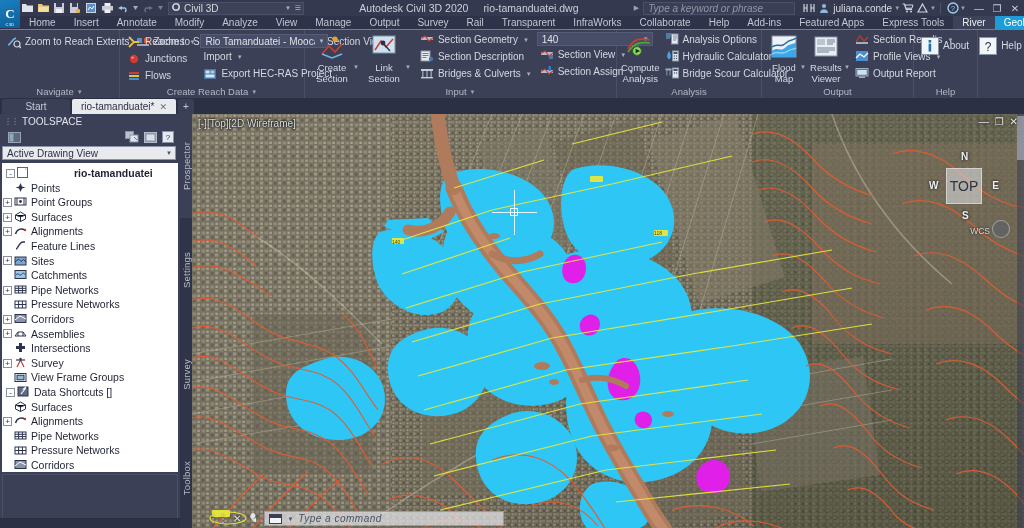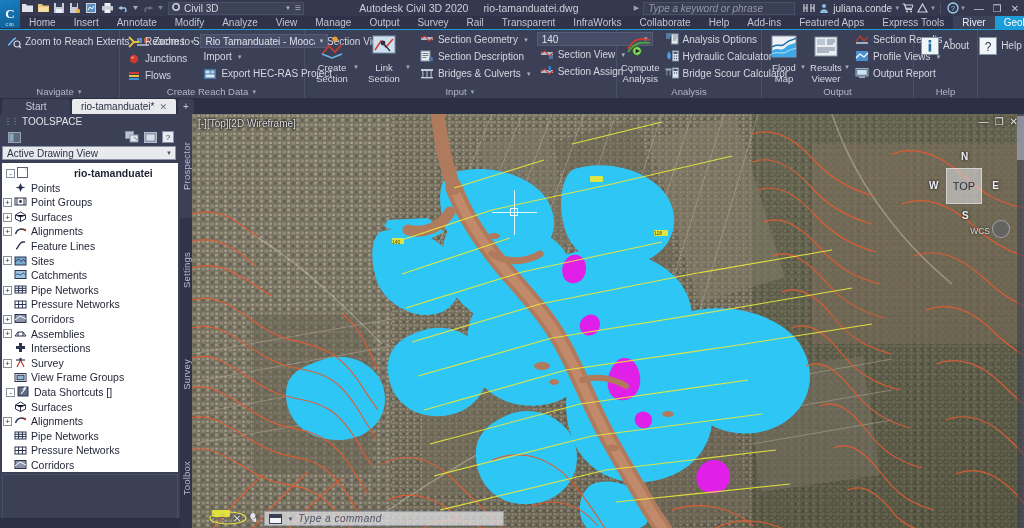--- a/index.html
+++ b/index.html
@@ -98,21 +98,21 @@
 
   
   .canvas { flex:1; position:relative; overflow:hidden; background:#6e6a5c; }
   .vplabel { position:absolute; left:6px; top:4px; font-size:10px; color:#d8dbe2; text-shadow:0 0 3px #000,0 0 2px #000; z-index:20; white-space:nowrap; }
   .crosshair { position:absolute; z-index:22; }
   .crosshair .hl { position:absolute; left:-22px; top:0; width:45px; height:1px; background:rgba(255,255,255,.85); }
   .crosshair .vl { position:absolute; left:0; top:-22px; width:1px; height:45px; background:rgba(255,255,255,.85); }
   .crosshair .bx { position:absolute; left:-4px; top:-4px; width:8px; height:8px; border:1px solid rgba(255,255,255,.9); }
 
   .viewcube { position:absolute; right:24px; top:36px; width:72px; height:72px; z-index:21; }
-  .viewcube .face { position:absolute; left:18px; top:18px; width:36px; height:36px; background:rgba(225,228,234,.55); border:1px solid rgba(255,255,255,.45); display:flex; align-items:center; justify-content:center; font-size:11px; color:#2f3342; }
+  .viewcube .face { position:absolute; left:18px; top:18px; width:36px; height:36px; background:rgba(225,228,234,.55); border:1px solid rgba(255,255,255,.45); display:flex; align-items:center; justify-content:center; font-size:14px; color:#2f3342; }
   .viewcube .d { position:absolute; font-size:10px; color:#ebeef3; text-shadow:0 0 3px #000; font-weight:bold; }
   .vc-n { left:33px; top:1px; } .vc-s { left:34px; bottom:1px; } .vc-e { right:1px; top:30px; } .vc-w { left:1px; top:30px; }
   .wcs { position:absolute; right:34px; top:112px; font-size:8.5px; color:#d8dbe2; text-shadow:0 0 3px #000; z-index:21; }
   .navwheel { position:absolute; right:14px; top:106px; width:18px; height:18px; border-radius:50%; background:rgba(90,95,110,.55); border:1px solid rgba(220,224,232,.5); z-index:21; }
 
   .wintools { position:absolute; right:6px; top:2px; display:flex; gap:6px; z-index:25; font-size:10px; color:#e4e7ee; text-shadow:0 0 3px #000; }
 
   
   .cmdbar { position:absolute; left:205px; bottom:3px; height:17px; display:flex; align-items:center; gap:4px; z-index:30; }
   .cmd-left { display:flex; align-items:center; gap:5px; padding:0 3px; height:17px; color:#e2e5ec; font-size:10px; text-shadow:0 0 2px #000; }

